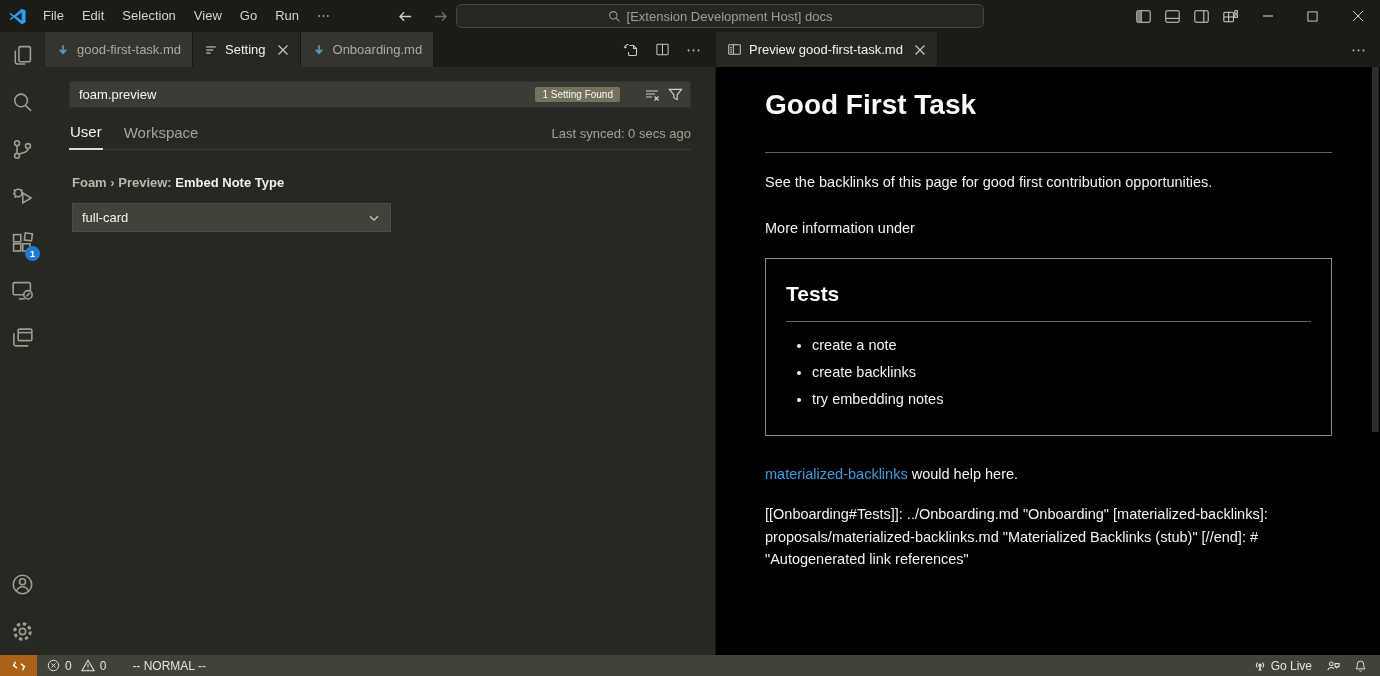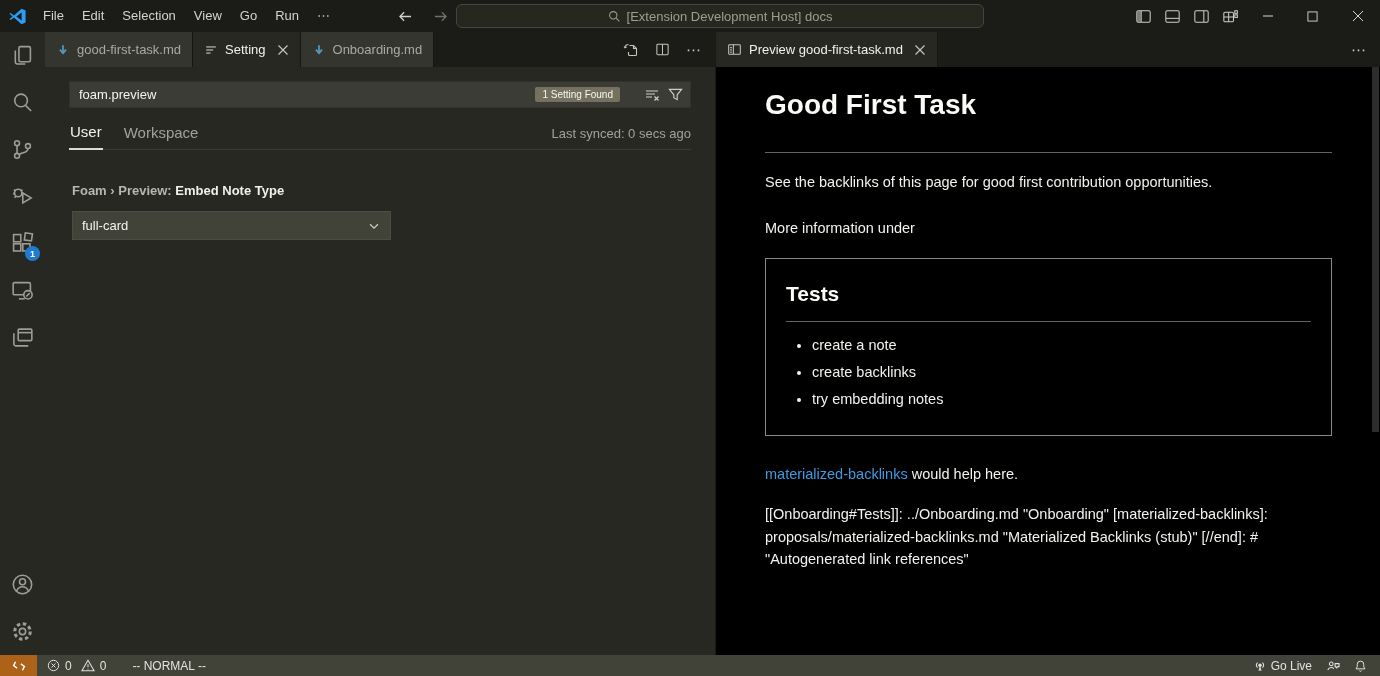--- a/index.html
+++ b/index.html
@@ -43,21 +43,21 @@
   .settings-body { padding:14px 24px 0 24px; }
   .search-row { height:27px; background:#3b3c35; border:1px solid #31322b; display:flex; align-items:center; padding:0 7px 0 9px; }
   .search-text { flex:1; font-size:13px; color:#f4f4f0; }
   .result-badge { background:#75715e; color:#f8f8f2; font-size:10px; padding:2px 7px; border-radius:2px; margin-right:16px; white-space:nowrap; }
   .search-row .s-icon { color:#d0d0c8; display:flex; margin-left:8px; }
   .scope-row { margin-top:15px; display:flex; align-items:flex-end; border-bottom:1px solid #3a3b34; }
   .scope-tab { font-size:15px; padding:0 1px 8px 1px; margin-right:20px; }
   .scope-tab.active { color:#f1f1ed; border-bottom:2px solid #dcdcd6; margin-bottom:-1px; }
   .scope-tab.idle { color:#a2a29a; }
   .last-synced { margin-left:auto; font-size:13px; color:#a2a29a; padding-bottom:8px; }
-  .setting-item { margin-top:33px; padding-left:3px; }
+  .setting-item { margin-top:25px; padding-left:3px; }
   .setting-label { font-size:13px; }
   .setting-category { color:#b7b7af; font-weight:700; }
   .setting-name { color:#f0f0ec; font-weight:700; }
   .dropdown { margin-top:13px; width:319px; height:29px; background:#414339; border:1px solid #4b4c43; display:flex; align-items:center; padding:0 9px; font-size:13px; color:#f4f4f0; }
   .dropdown .chev { margin-left:auto; color:#cfcfc8; display:flex; }
 
   
   .preview-scroll { position:absolute; top:35px; right:1px; width:7px; height:365px; background:rgba(180,180,170,0.25); }
   .preview-body { padding:17px 48px 0 49px; font-size:14.5px; line-height:1.5; color:#f2f2ee; }
   .preview-body h1 { font-size:28px; font-weight:600; color:#fafaf7; padding-bottom:26px; border-bottom:1px solid #63645d; }

